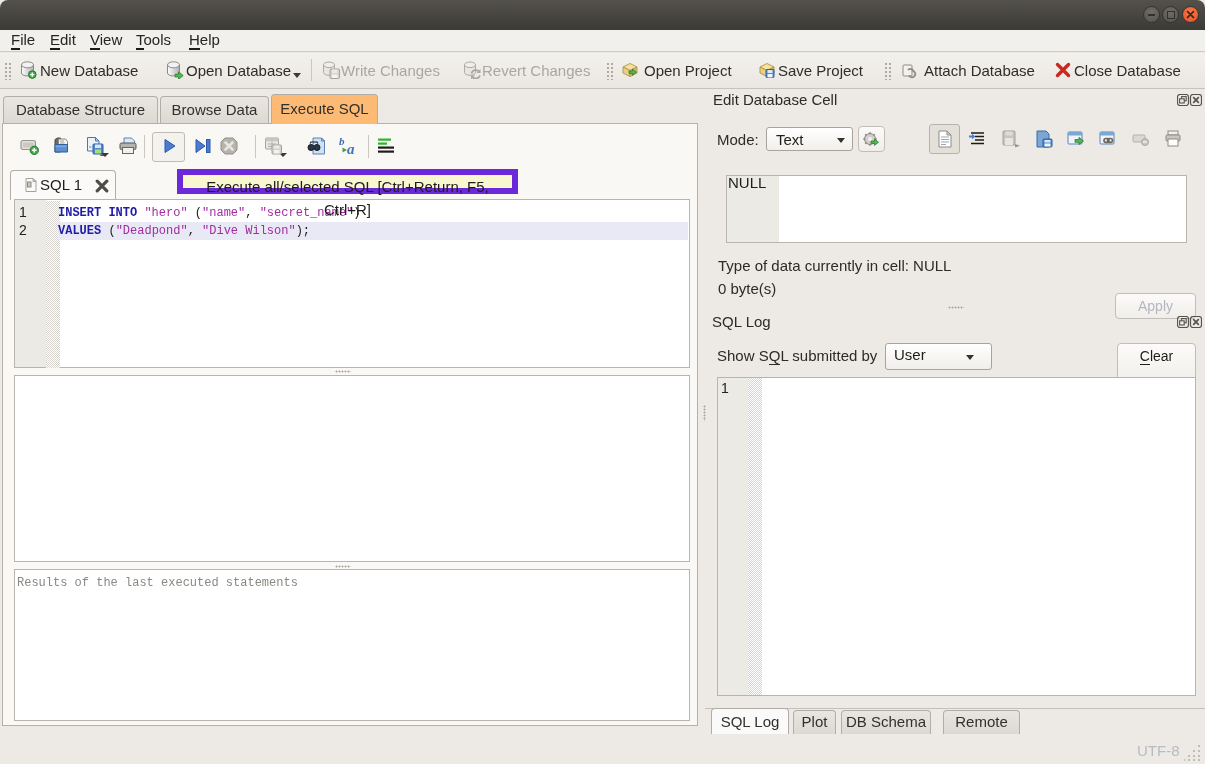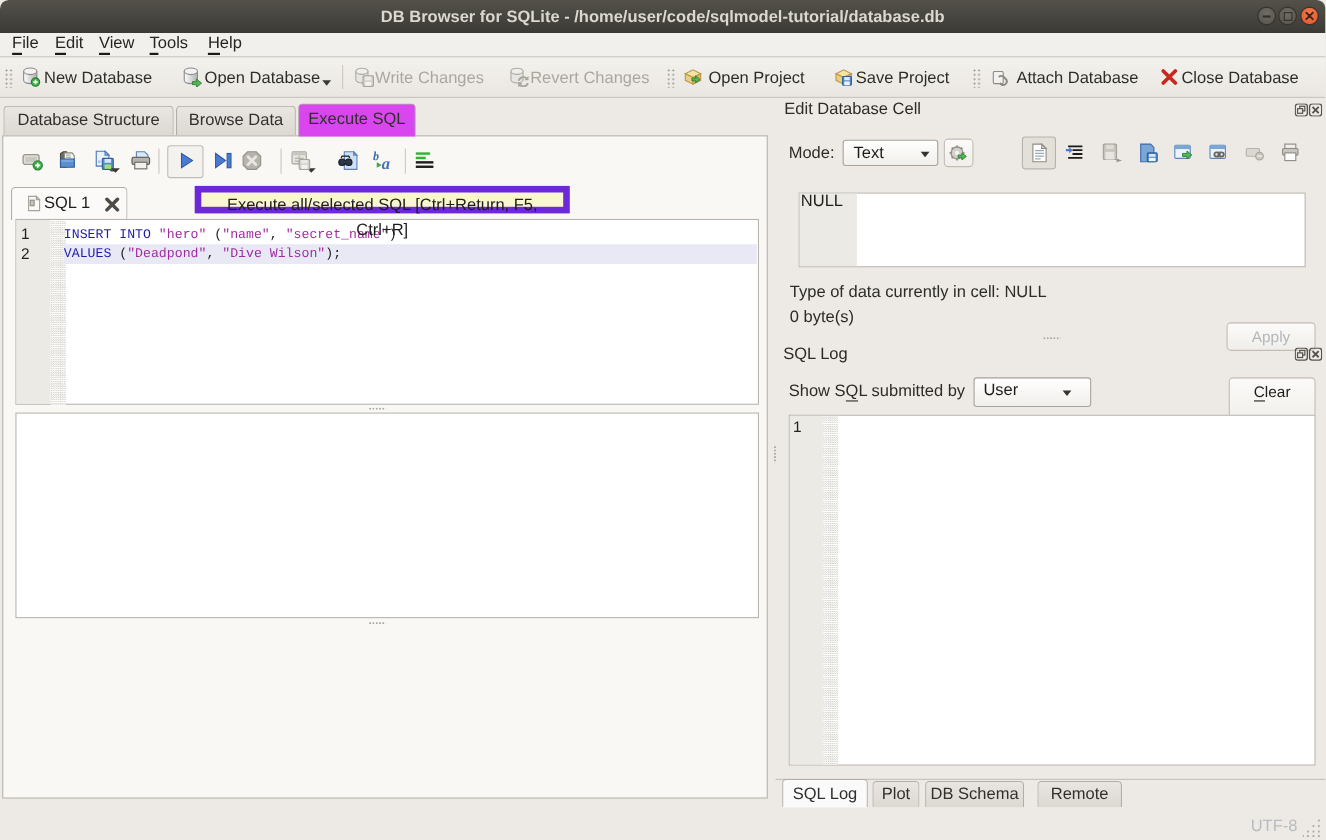--- a/index.html
+++ b/index.html
@@ -34,21 +34,21 @@
   .handle { position:absolute; top:9px; width:8px; height:18px;
     background-image:radial-gradient(circle, #aeaaa3 0.9px, transparent 1.1px);
     background-size:4px 4px; }
   .ticon { position:absolute; top:8px; width:18px; height:18px; }
   .dropdn { position:absolute; width:0; height:0; border-left:4px solid transparent; border-right:4px solid transparent; border-top:5px solid #3a3935; }
 
   
   .mtab { position:absolute; font-size:15px; color:#31302c; text-align:center;
     background:linear-gradient(#e9e6e1,#dcd9d3); border:1px solid #b2aea7; border-bottom:none;
     border-radius:4px 4px 0 0; }
-  .mtab.active { background:#d946ef; }
+  .mtab.active { background:#fdba74; }
 
   
   #tabpane { position:absolute; left:2px; top:123px; width:696px; height:603px;
     border:1px solid #b5b1aa; background:#faf8f4; }
 
   .frame { position:absolute; background:#ffffff; border:1px solid #b9b5ae; }
 
   
   .eicon { position:absolute; width:20px; height:20px; }
 
@@ -57,21 +57,21 @@
     background:#fbfaf9; border:1px solid #b2aea7; border-bottom:none; border-radius:4px 4px 0 0; }
 
   
   #gutter1 { position:absolute; left:0px; top:0px; width:31px; height:167px; background:#eceae5; }
   .foldmargin { position:absolute; top:1px; width:14px;
     background-image:conic-gradient(#d8d5d0 25%, #ffffff 0 50%, #d8d5d0 0 75%, #ffffff 0);
     background-size:2px 2px; }
   .lnum { position:absolute; left:4px; font-size:14px; color:#23221f; font-family:"Liberation Sans",sans-serif; }
   .codeline { position:absolute; left:43px; right:1px; height:18px; font-family:"Liberation Mono",monospace;
     font-size:12px; line-height:18px; white-space:pre; color:#1c1b18; }
-  .kw { color:#1f1ca5; font-weight:normal;text-align:center; }
+  .kw { color:#1f1ca5; font-weight:bold;text-align:center; }
   .str { color:#a22ba2; }
 
   
   #tooltip { position:absolute; left:177px; top:169px; width:341px; height:25px;
     background:#f9f7d0; border:6px solid #6d28d9; font-size:15px; color:#1e1d1a;
     line-height:23px; text-align:center; z-index:50; }
 
   
   .hdots { position:absolute; width:16px; height:3px;
     background-image:radial-gradient(circle, #a8a49d 0.9px, transparent 1.1px); background-size:3px 3px; }
@@ -100,21 +100,20 @@
   .btab.active { background:#fbfafa; }
 
   #utf8 { position:absolute; left:1137px; top:742px; font-size:15px; color:#b8bbc0; }
   #grip { position:absolute; right:3px; bottom:3px; width:18px; height:18px; }
 </style>
 </head>
 <body>
 
 
 <div id="titlebar">
-  <div id="title">DB Browser for SQLite - /home/user/code/sqlmodel-tutorial/database.db</div>
   <div class="winbtn" id="btnmin" style="left:1143px;">
       <span></span>
     </div>
   <div class="winbtn" id="btnmax" style="left:1162px;">
       <span></span>
     </div>
   <div class="winbtn" id="btnclose" style="left:1182px;">
       <svg width="15" height="15" viewBox="0 0 15 15" style="position:absolute;left:0;top:0;">
         <path d="M4.6 4.6 L10.4 10.4 M10.4 4.6 L4.6 10.4" stroke="#3c2a14" stroke-width="1.8" stroke-linecap="round"></path>
       </svg>
@@ -306,20 +305,23 @@
     <div class="lnum" style="top:4px;">1</div>
     <div class="lnum" style="top:22px;">2</div>
     <div class="codeline" style="top:4px;"><span class="kw">INSERT INTO</span> <span class="str">"hero"</span> (<span class="str">"name"</span>, <span class="str">"secret_name"</span>)</div>
     <div class="codeline" style="top:22px; background:#e9e9f6;"><span class="kw">VALUES</span> (<span class="str">"Deadpond"</span>, <span class="str">"Dive Wilson"</span>);</div>
   </div>
   <div class="hdots" style="left:332px; top:246px;"></div>
 
   <div class="frame" style="left:11px; top:251px; width:676px; height:187px;"></div>
   <div class="hdots" style="left:332px; top:441px;"></div>
 
+  <div class="frame" style="left:11px; top:445px; width:676px; height:152px;">
+    <div style="position:absolute; left:2px; top:6px; font-family:'Liberation Mono',monospace; font-size:12px; color:#8b8881;">Results of the last executed statements</div>
+  </div>
 </div>
 
 
 <div id="tooltip">Execute all/selected SQL [Ctrl+Return, F5, Ctrl+R]</div>
 
 
 <div class="docktitle" style="left:713px; top:91px;">Edit Database Cell</div>
 <svg class="dockbtns" style="left:1177px; top:94px;" viewBox="0 0 25 12" id="d-btns1">
     <rect x="0.5" y="0.5" width="11" height="11" rx="2.5" fill="none" stroke="#55534c" stroke-width="1.2"></rect>
     <rect x="4.6" y="2.6" width="4.6" height="4.2" fill="none" stroke="#55534c" stroke-width="1.1"></rect>

